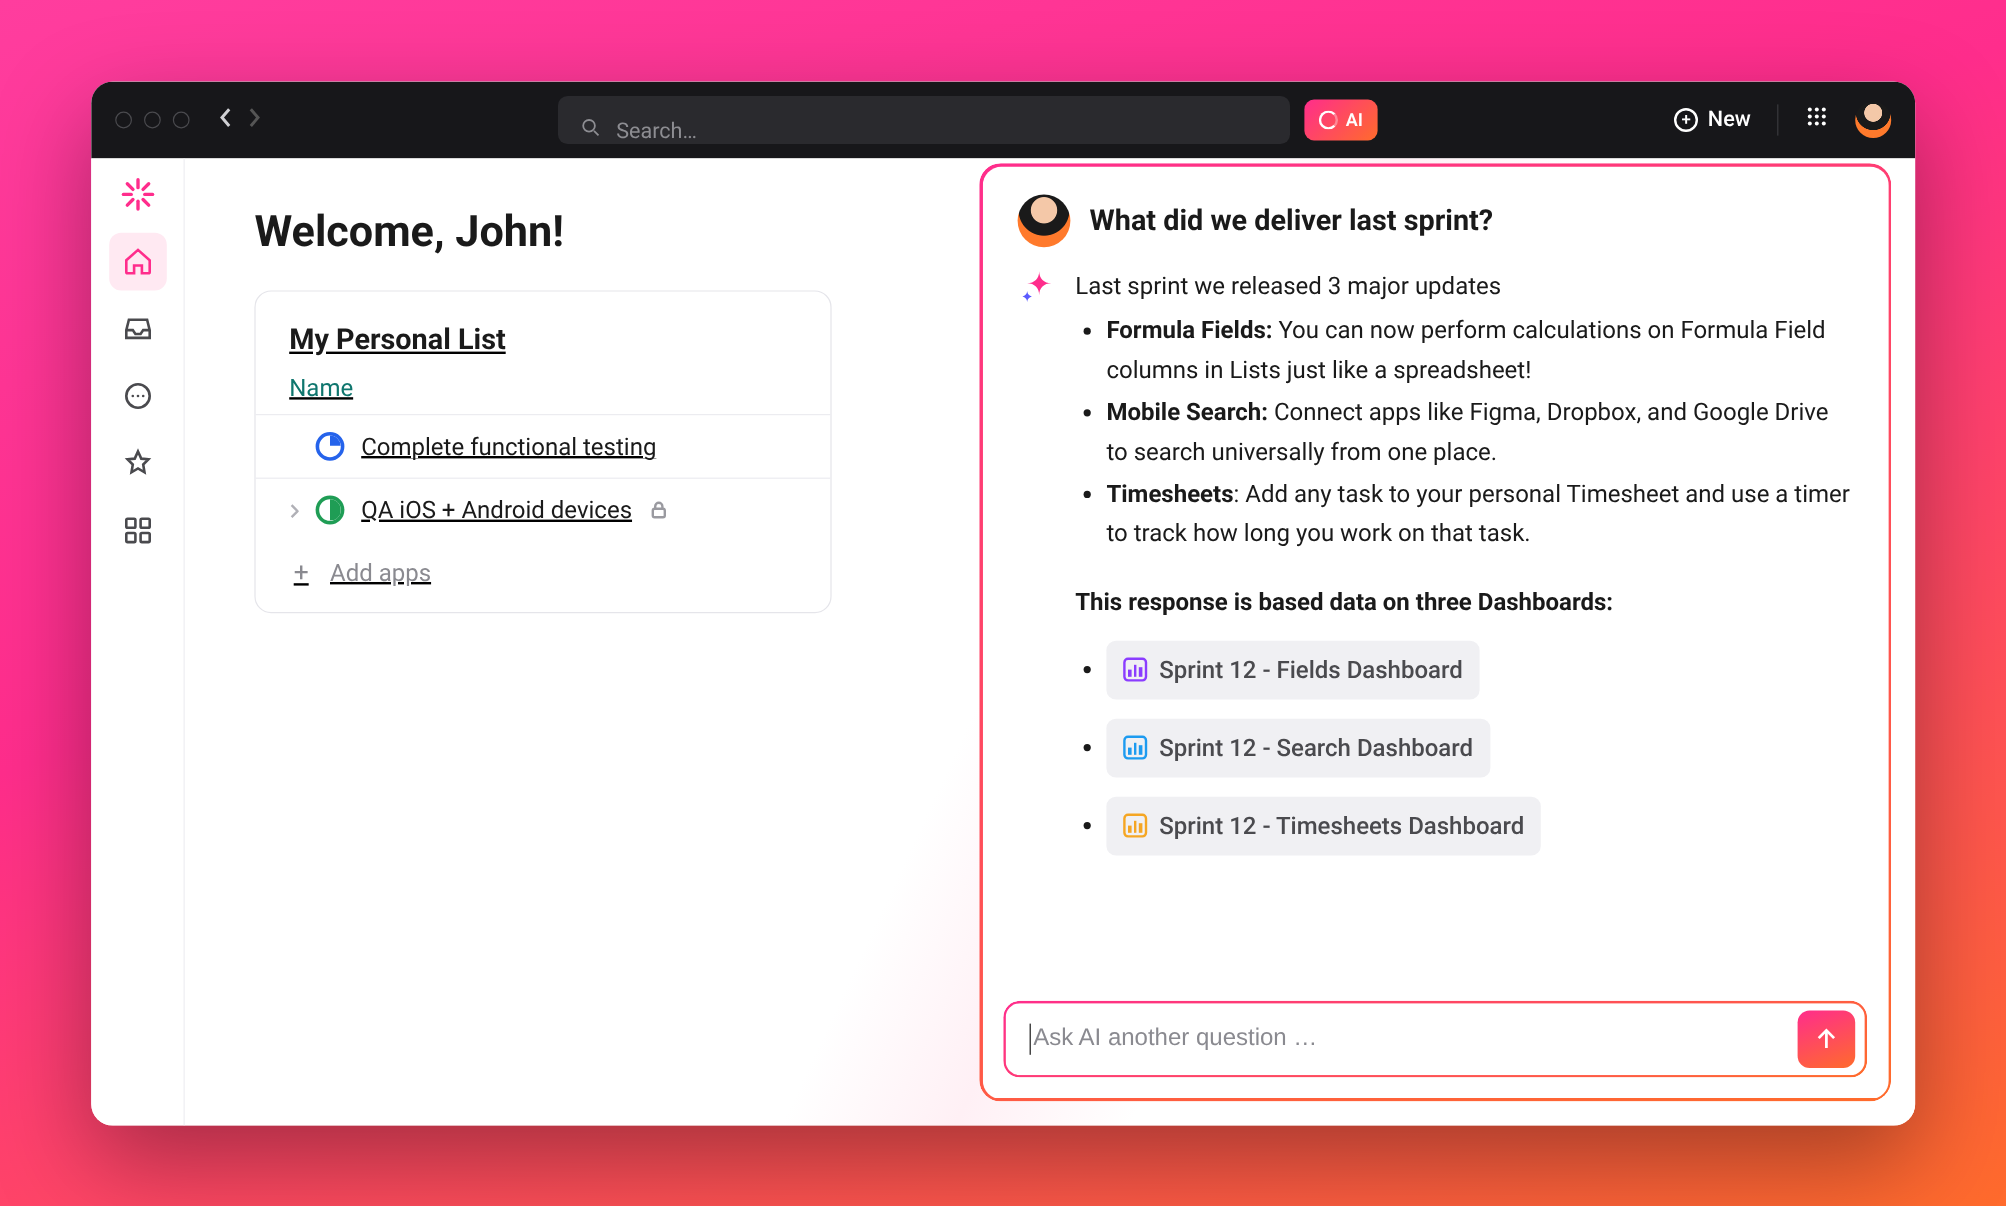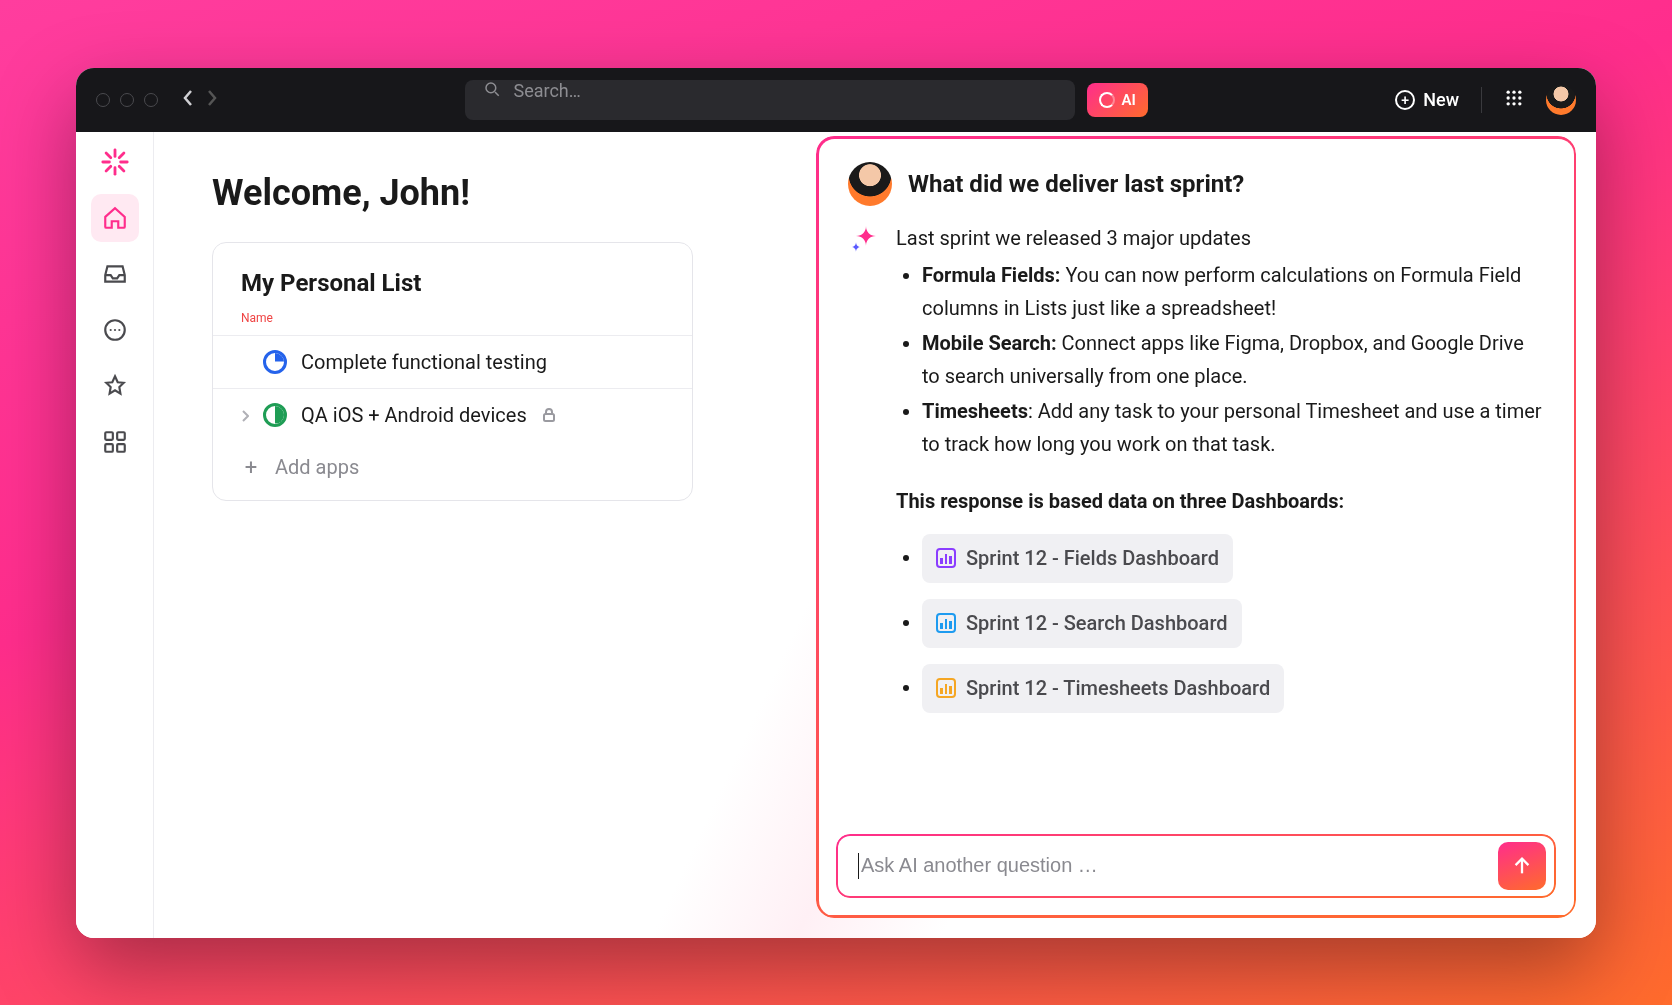--- a/index.html
+++ b/index.html
@@ -35,21 +35,21 @@
   }
   .traffic { display: flex; gap: 10px; margin-right: 6px; }
   .dot { width: 14px; height: 14px; border-radius: 50%; border: 1.5px solid #4a4a4e; background: transparent; }
   .navarrows { display: flex; gap: 12px; align-items: center; }
   .navarrows svg { width: 12px; height: 18px; }
   .navarrows .chev { stroke: #d0d0d4; stroke-width: 2.5; fill: none; }
   .navarrows .chev.disabled { stroke: #555; }
   .tb-center { flex: 1; display: flex; justify-content: center; gap: 12px; align-items: center; }
   .searchbox {
     width: 610px; height: 40px; background: #2a2a2e; border-radius: 8px;
-    display: flex; align-items: flex-start; padding: 0 18px; gap: 12px;
+    display: flex; align-items: flex-end; padding: 0 18px; gap: 12px;
     color: #8d8d92; font-size: 18px;
   }
   .ai-pill {
     height: 34px; padding: 0 12px; border-radius: 8px;
     background: linear-gradient(135deg,#ff2d8c 0%,#ff6b2c 100%);
     display: flex; align-items: center; gap: 6px; color: #fff; font-weight: 600; font-size: 15px;
   }
   .ai-pill .ring { width: 16px; height: 16px; border: 2.5px solid #fff; border-right-color: rgba(255,255,255,0.35); border-radius: 50%; }
   .tb-right { display: flex; align-items: center; gap: 22px; color: #fff; font-size: 18px; }
   .newbtn { display: flex; align-items: center; gap: 8px; font-weight: 500; }
@@ -75,24 +75,24 @@
   .sbtn.active { background: #ffe9f2; }
   .sbtn svg { width: 26px; height: 26px; stroke: #4a4a4e; fill: none; stroke-width: 2; }
   .sbtn.active svg { stroke: #ff2d8c; }
 
   .main {
     flex: 1; position: relative; padding: 40px 40px 40px 58px;
     background: linear-gradient(115deg, #ffffff 48%, #fff0f5 56%, #ffffff 64%);
   }
   .welcome { font-size: 36px; font-weight: 700; color: #1a1a1a; margin-bottom: 28px; }
   .listcard {
-    width: 481px; border: 1px solid #e5e5ea; border-radius: 14px; padding: 26px 0 12px 0; background: #fff;
+    width: 481px; border: 1px solid #e5e5ea; border-radius: 14px; padding: 26px 0 12px 0; background: #fff; text-decoration: underline;
   }
   .listtitle { font-size: 24px; font-weight: 700; color: #1a1a1a; padding: 0 28px 14px 28px; }
-  .colhead { font-size: 12px; color: #ef4444; padding: 0 28px 10px 28px; }
+  .colhead { font-size: 20px; color: #0f766e; padding: 0 28px 10px 28px; }
   .row {
     display: flex; align-items: center; gap: 14px; padding: 14px 28px; border-top: 1px solid #ececf0;
     font-size: 20px; color: #1a1a1a;
   }
   .row .caret { width: 8px; color: #b0b0b6; }
   .row .caret svg { width: 8px; height: 12px; stroke:#b0b0b6; stroke-width:2; fill:none;}
   .status { width: 24px; height: 24px; border-radius: 50%; display:flex; align-items:center; justify-content:center; flex-shrink:0;}
   .status.done { background: #1f9d55; }
   .status.done svg { width: 14px; height: 14px; stroke: #fff; stroke-width: 3; fill:none;}
   .status.half { border: 3px solid #1f9d55; position:relative; }

